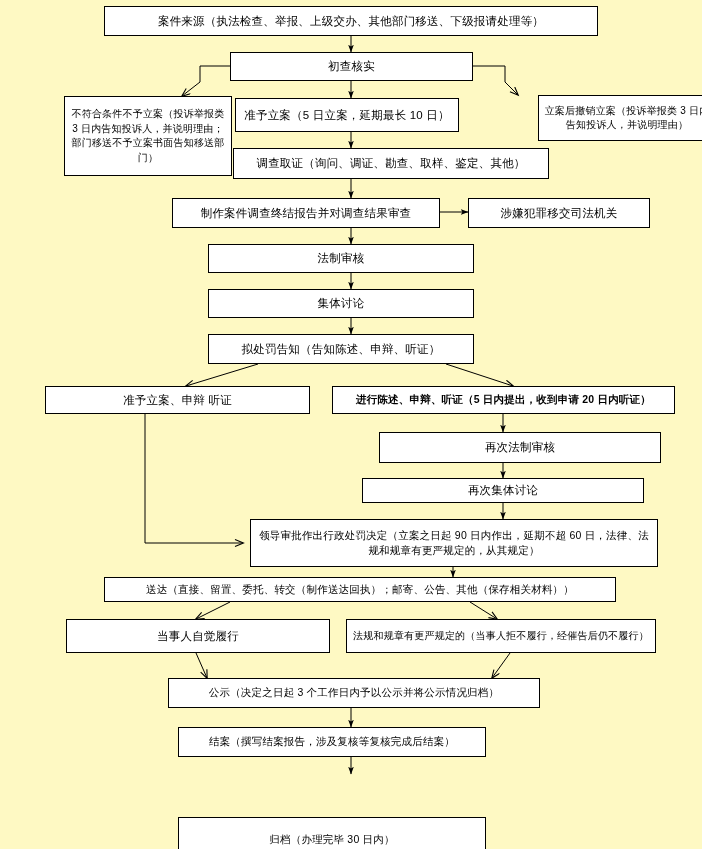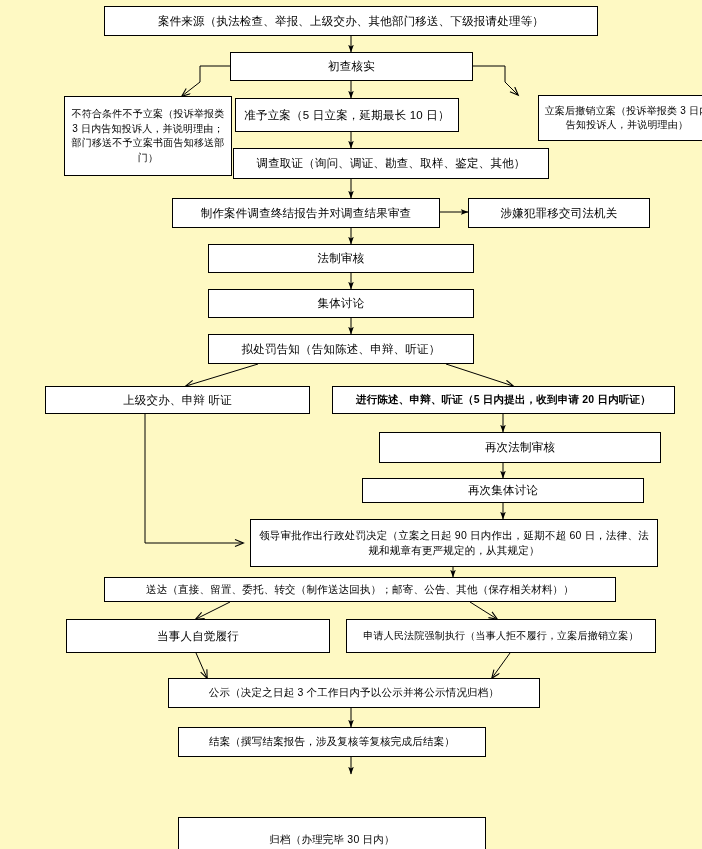--- a/index.html
+++ b/index.html
@@ -150,21 +150,21 @@
 
   <div class="node" style="left:208px; top:289px; width:266px; height:29px;">
     <span class="txt">集体讨论</span>
   </div>
 
   <div class="node" style="left:208px; top:334px; width:266px; height:30px;">
     <span class="txt">拟处罚告知（告知陈述、申辩、听证）</span>
   </div>
 
   <div class="node" style="left:45px; top:386px; width:265px; height:28px;">
-    <span class="txt">上级交办、申辩 听证</span>
+    <span class="txt">准予立案、申辩 听证</span>
   </div>
 
   <div class="node fs-sm" style="left:332px; top:386px; width:343px; height:28px;font-weight:bold;">
     <span class="txt">进行陈述、申辩、听证（5 日内提出，收到申请 20 日内听证）</span>
   </div>
 
   <div class="node" style="left:362px; top:432px; width:282px; height:31px;margin-left:17px;">
     <span class="txt">再次法制审核</span>
   </div>
 
@@ -178,21 +178,21 @@
 
   <div class="node fs-sm" style="left:104px; top:577px; width:512px; height:25px;">
     <span class="txt">送达（直接、留置、委托、转交（制作送达回执）；邮寄、公告、其他（保存相关材料））</span>
   </div>
 
   <div class="node" style="left:66px; top:619px; width:264px; height:34px;">
     <span class="txt">当事人自觉履行</span>
   </div>
 
   <div class="node fs-xs" style="left:346px; top:619px; width:310px; height:34px;">
-    <span class="txt">申请人民法院强制执行（当事人拒不履行，立案后撤销立案）</span>
+    <span class="txt">法规和规章有更严规定的（当事人拒不履行，经催告后仍不履行）</span>
   </div>
 
   <div class="node fs-sm" style="left:168px; top:678px; width:372px; height:30px;">
     <span class="txt">公示（决定之日起 3 个工作日内予以公示并将公示情况归档）</span>
   </div>
 
   <div class="node fs-sm" style="left:178px; top:727px; width:308px; height:30px;justify-content:flex-end;">
     <span class="txt">结案（撰写结案报告，涉及复核等复核完成后结案）</span>
   </div>
 

